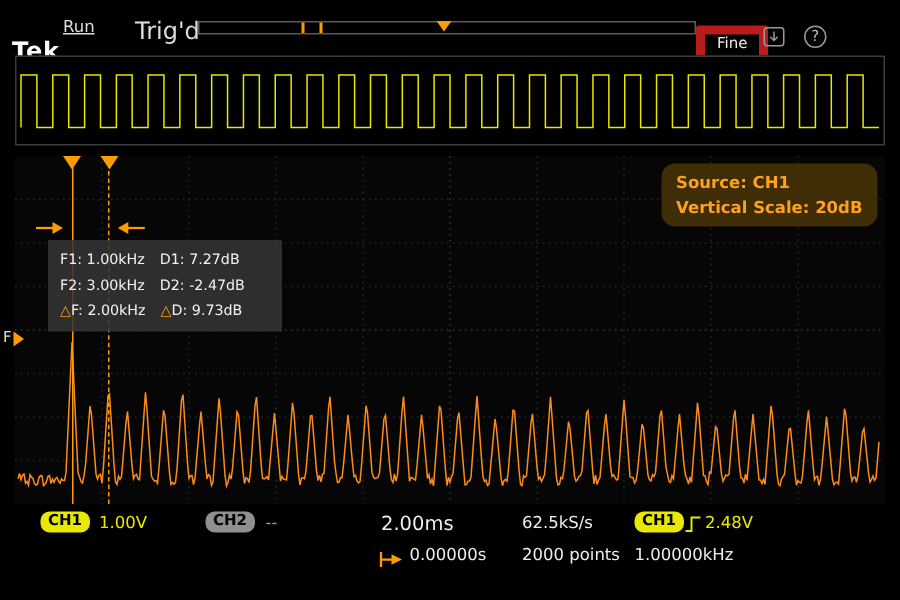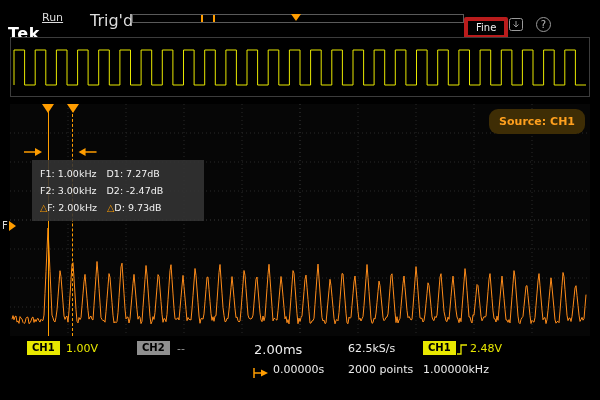--- a/index.html
+++ b/index.html
@@ -10,49 +10,49 @@
   
   .logo { position:absolute; left:8px; top:24px; color:#fff; font-size:16px; font-weight:bold; letter-spacing:.5px; }
   .acq  { position:absolute; left:42px; top:11px; color:#ddd; font-size:11px;text-decoration:underline; }
   .trig { position:absolute; left:90px; top:11px; color:#ddd; font-size:16px; }
   .posbar { position:absolute; left:132px; top:14px; width:332px; height:9px; border:1px solid #5a5a5a; background:#000; }
   .win-marker { position:absolute; top:0; width:2px; height:7px; background:#ff9d00; }
   .wm-l { left:68px; } .wm-r { left:80px; }
   .trig-tri { position:absolute; left:158px; top:-1px; width:0; height:0;
               border-left:5px solid transparent; border-right:5px solid transparent; border-top:7px solid #ff9d00; }
   .fine { position:absolute; left:464px; top:17px; background:#000; color:#eee; font-size:10px;
-          padding:1px 8px 2px; border:4px solid #b91c1c; border-radius:2px; font-family:inherit; cursor:pointer; }
+          padding:1px 8px 2px; border:6px solid #b91c1c; border-radius:2px; font-family:inherit; cursor:pointer; }
   .icon-save { position:absolute; left:508px; top:17px; cursor:pointer; }
   .icon-help { position:absolute; left:536px; top:17px; width:15px; height:15px; border:1px solid #9a9a9a;
                border-radius:50%; color:#bbb; font-size:10px; line-height:13px; text-align:center; cursor:pointer; }
 
   
   .preview { position:absolute; left:10px; top:37px; width:580px; height:60px; border:1px solid #3c3c3c; background:#000; }
 
   
   .main { position:absolute; left:10px; top:104px; width:580px; height:232px; background:#060606; }
   svg.layer { position:absolute; left:0; top:0; }
   .cursor { position:absolute; top:0; width:0; height:232px; }
   #cursor1 { border-left:1px solid #ff9d00; }
   #cursor2 { border-left:1px dashed #ff9d00; }
   .cur-tri { position:absolute; top:0; width:0; height:0;
              border-left:6px solid transparent; border-right:6px solid transparent; border-top:9px solid #ff9d00; }
-  .readout { position:absolute; left:22px; top:56px; width:172px; background:rgba(52,52,52,.88);
+  .readout { position:absolute; left:22px; top:56px; width:156px; background:rgba(52,52,52,.88);
              padding:5px 8px; font-size:9.5px; color:#f2f2f2; }
   .ro-line { line-height:17px; white-space:nowrap; }
   .gap { display:inline-block; width:10px; }
   .delta { color:#ff9d00; }
   .srcbox { position:absolute; right:5px; top:5px; background:#3e2d05; color:#ffa01e;
             font-size:11px; font-weight:bold; line-height:17px; padding:4px 10px;border-radius:9px; }
   .fmarker { position:absolute; left:2px; top:220px; display:flex; align-items:center; }
   .flabel { color:#ddd; font-size:10px; margin-right:1px; }
   .farrow { width:0; height:0; border-top:5px solid transparent; border-bottom:5px solid transparent; border-left:7px solid #ff9d00; }
 
   
-  .badge { position:absolute; font-size:10px; font-weight:bold; padding:1px 5px 2px; color:#000; }
+  .badge { position:absolute; font-size:10px; font-weight:bold; padding:1px 5px 2px; color:#000;border-radius:6px; }
   .b-ch1 { left:27px; top:341px; background:#e8e800; }
   .v-ch1 { position:absolute; left:66px; top:342px; color:#e8e800; font-size:11px; }
   .b-ch2 { left:137px; top:341px; background:#8f8f8f; }
   .v-ch2 { position:absolute; left:177px; top:342px; color:#9a9a9a; font-size:11px; }
   .timebase { position:absolute; left:254px; top:342px; color:#eee; font-size:13px; }
   .srate { position:absolute; left:348px; top:342px; color:#eee; font-size:11px; }
   .b-trig { left:423px; top:341px; background:#e8e800; }
   .slope { position:absolute; left:456px; top:341px; }
   .trglvl { position:absolute; left:470px; top:342px; color:#e8e800; font-size:11px; }
   .trigpos-icon { position:absolute; left:252px; top:364px; }
@@ -128,20 +128,21 @@
       <div class="ro-line">
         <span>F2: 3.00kHz</span><span class="gap"></span><span>D2: -2.47dB</span>
       </div>
       <div class="ro-line">
         <span class="delta">△</span><span>F: 2.00kHz</span><span class="gap"></span><span class="delta">△</span><span>D: 9.73dB</span>
       </div>
     </div>
 
     <div class="srcbox">
       <div>Source: CH1</div>
+      <div>Vertical Scale: 20dB</div>
     </div>
   </div>
 
   <div class="fmarker">
     <span class="flabel">F</span>
     <span class="farrow"></span>
   </div>
 
   <span class="badge b-ch1">CH1</span>
   <span class="v-ch1">1.00V</span>

